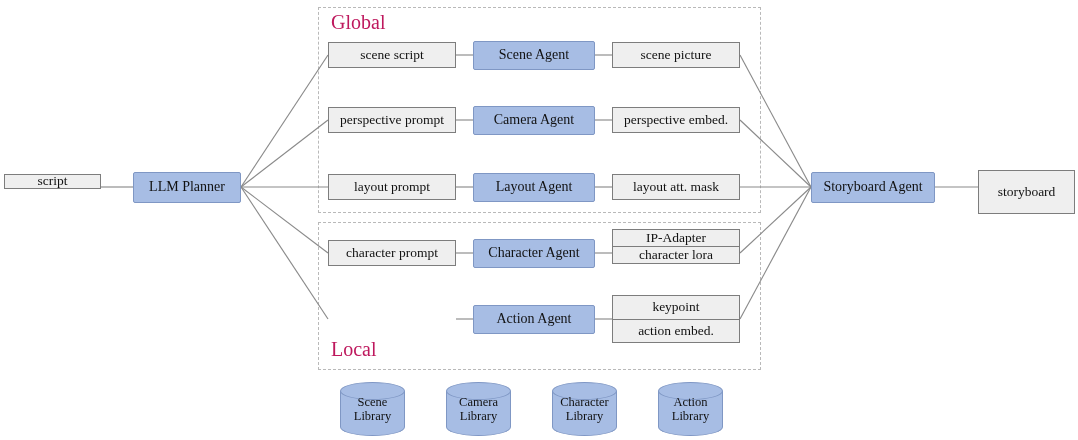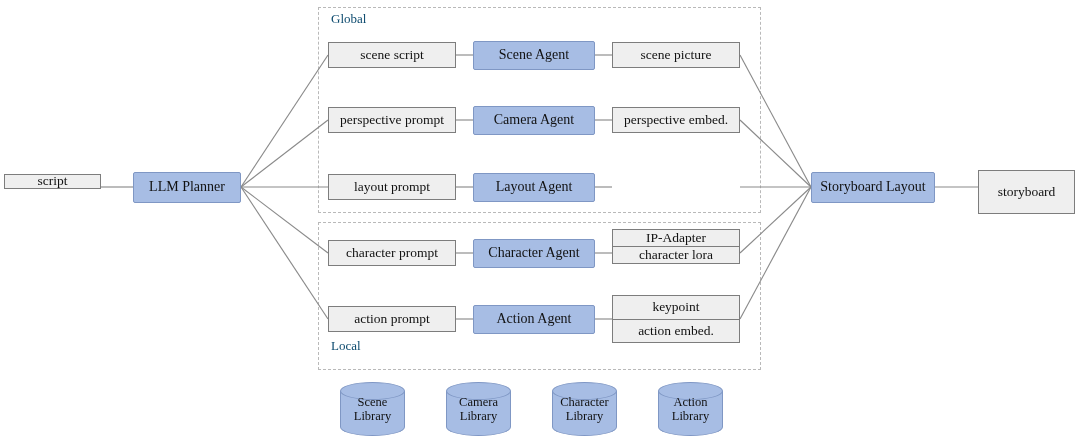--- a/index.html
+++ b/index.html
@@ -18,21 +18,21 @@
   .agent{background:#a7bde4;border:1px solid #7f97c4;border-radius:2px;font-size:14px;}
 
   
   .stack{position:absolute;box-sizing:border-box;display:flex;flex-direction:column;}
   .stack .cell{flex:1;display:flex;align-items:center;justify-content:center;
                background:#efefef;border:1px solid #7d7d7d;font-size:13.5px;}
   .stack .cell + .cell{border-top:none;}
 
   
   .group{position:absolute;box-sizing:border-box;border:1.5px dashed #b9b9b9;background:transparent;}
-  .group-label{position:absolute;font-size:13px;color:#0c4a6e;}
+  .group-label{position:absolute;font-size:20px;color:#be185d;}
 
   
   .cyl{position:absolute;box-sizing:border-box;}
   .cyl .body{position:absolute;left:0;right:0;top:9px;bottom:9px;
              background:#a7bde4;border-left:1px solid #7f97c4;border-right:1px solid #7f97c4;}
   .cyl .top{position:absolute;left:0;right:0;top:0;height:18px;
             background:#a7bde4;border:1px solid #7f97c4;border-radius:50%/50%;box-sizing:border-box;}
   .cyl .bot{position:absolute;left:0;right:0;bottom:0;height:18px;
             border:1px solid #7f97c4;border-top:none;border-radius:0 0 50% 50%/0 0 50% 50%;
             box-sizing:border-box;background:#a7bde4;}
@@ -92,36 +92,36 @@
   <div class="node rect" style="left:328px;top:42px;width:128px;height:26px;">scene script</div>
   <div class="node agent" style="left:473px;top:41px;width:122px;height:29px;">Scene Agent</div>
   <div class="node rect" style="left:612px;top:42px;width:128px;height:26px;">scene picture</div>
 
   <div class="node rect" style="left:328px;top:107px;width:128px;height:26px;">perspective prompt</div>
   <div class="node agent" style="left:473px;top:106px;width:122px;height:29px;">Camera Agent</div>
   <div class="node rect" style="left:612px;top:107px;width:128px;height:26px;">perspective embed.</div>
 
   <div class="node rect" style="left:328px;top:174px;width:128px;height:26px;">layout prompt</div>
   <div class="node agent" style="left:473px;top:173px;width:122px;height:29px;">Layout Agent</div>
+  <div class="node rect" style="left:612px;top:174px;width:128px;height:26px;">layout att. mask</div>
 
   <div class="node rect" style="left:328px;top:240px;width:128px;height:26px;">character prompt</div>
   <div class="node agent" style="left:473px;top:239px;width:122px;height:29px;">Character Agent</div>
   <div class="stack" style="left:612px;top:229px;width:128px;height:32px;">
     <div class="cell">IP-Adapter</div>
     <div class="cell">character lora</div>
   </div>
 
-  <div class="node rect" style="left:328px;top:306px;width:128px;height:26px;">action prompt</div>
   <div class="node agent" style="left:473px;top:305px;width:122px;height:29px;">Action Agent</div>
   <div class="stack" style="left:612px;top:295px;width:128px;height:48px;">
     <div class="cell">keypoint</div>
     <div class="cell">action embed.</div>
   </div>
 
-  <div class="node agent" style="left:811px;top:172px;width:124px;height:31px;">Storyboard Layout</div>
+  <div class="node agent" style="left:811px;top:172px;width:124px;height:31px;">Storyboard Agent</div>
   <div class="node rect" style="left:978px;top:170px;width:97px;height:44px;font-family:Liberation Serif, serif;">storyboard</div>
 
   <div class="cyl" style="left:340px;top:382px;width:65px;height:54px;">
     <div class="body"></div>
     <div class="bot"></div>
     <div class="top"></div>
     <div class="txt">
       <span>Scene</span>
       <span>Library</span>
     </div>

